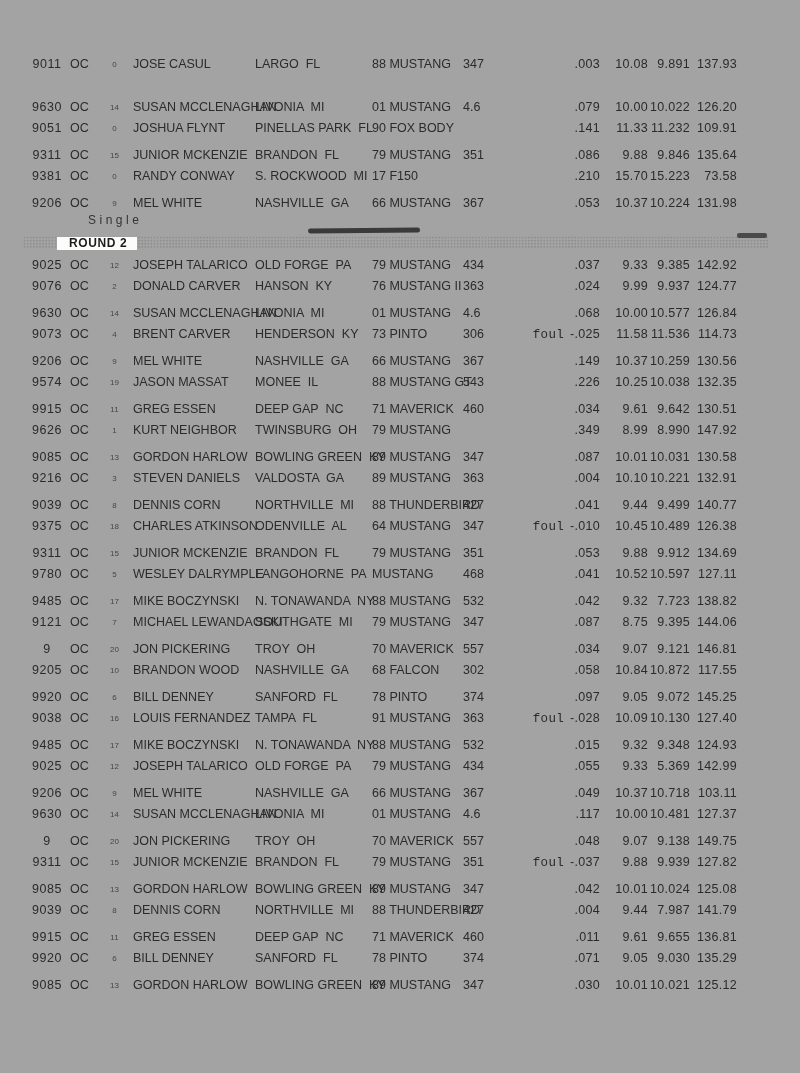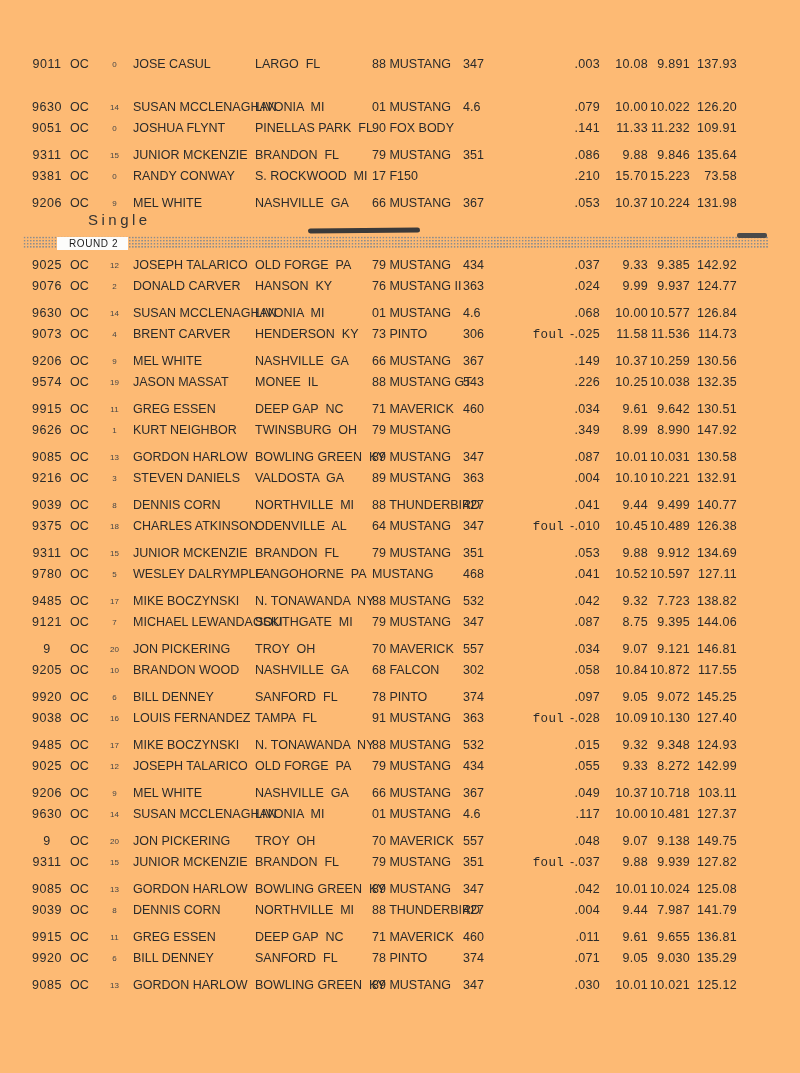--- a/index.html
+++ b/index.html
@@ -1,44 +1,44 @@
 <!DOCTYPE html>
 <html><head>
 <meta charset="utf-8">
 <style>
   html,body{margin:0;padding:0;background:#fcfcfb;}
   .page{
     position:relative;width:800px;height:1073px;box-sizing:border-box;
-    padding-top:54px;background:#fdba74;overflow:hidden;
+    padding-top:54px;background:#a3a3a3;overflow:hidden;
     font-family:"Liberation Sans","DejaVu Sans",sans-serif;
     font-size:12.5px;color:#2b2b2b;
   }
   .row{
     display:grid;
     grid-template-columns:46px 26px 37px 122px 117px 91px 50px 87px 48px 42px 47px;
     padding-left:24px;height:21px;line-height:21px;
   }
   .c{white-space:pre;overflow:visible;}
   .num{text-align:center;letter-spacing:.5px;}
   .seed{text-align:center;font-size:8px;color:#464646;}
   .rt,.dial,.et,.mph{text-align:right;letter-spacing:.3px;}
   .foul{margin-right:6px;font-family:Liberation Mono, monospace;}
   .foul:empty{margin-right:0;}
   .pair{margin-bottom:6px;}
   .gap-lg{margin-bottom:22px;}
-  .note{margin-left:88px;height:14px;line-height:12px;font-size:15px;letter-spacing:3.5px;color:#333;}
+  .note{margin-left:88px;height:14px;line-height:12px;font-size:12px;letter-spacing:3.5px;color:#333;}
   .round-header{margin:8px 0 6px 0;}
   .dots{
     margin-left:23px;margin-right:32px;height:13px;
     background-image:radial-gradient(circle,#8d8d8d .9px,rgba(0,0,0,0) 1.05px);
     background-size:3.1px 3.1px;
   }
   .round-label{
     display:inline-block;background:#fcfcfb;margin-left:34px;padding:0 10px 0 12px;
-    font-weight:400;font-size:10px;line-height:13px;letter-spacing:.6px;color:#1c1c1c;
+    font-weight:700;font-size:12px;line-height:13px;letter-spacing:.6px;color:#1c1c1c;
   }
   .artifact-a{position:absolute;left:308px;top:228px;width:112px;height:5px;background:#3a3a3a;border-radius:3px;transform:rotate(-.6deg);}
   .artifact-b{position:absolute;left:737px;top:233px;width:30px;height:5px;background:#4a4a4a;border-radius:2px;}
 </style>
 </head>
 <body>
 
 <div class="page">
   <div class="artifact-a"></div>
   <div class="artifact-b"></div>
@@ -436,21 +436,21 @@
         <div class="row">
     <span class="c num">9025</span>
     <span class="c cls">OC</span>
     <span class="c seed">12</span>
     <span class="c name">JOSEPH TALARICO</span>
     <span class="c city">OLD FORGE  PA</span>
     <span class="c car">79 MUSTANG</span>
     <span class="c ci">434</span>
     <span class="c rt"><span class="foul"></span><span>.055</span></span>
     <span class="c dial">9.33</span>
-    <span class="c et">8.272</span>
+    <span class="c et">5.369</span>
     <span class="c mph">142.99</span>
   </div>
       </div>
       <div class="pair">
         <div class="row">
     <span class="c num">9206</span>
     <span class="c cls">OC</span>
     <span class="c seed">9</span>
     <span class="c name">MEL WHITE</span>
     <span class="c city">NASHVILLE  GA</span>

